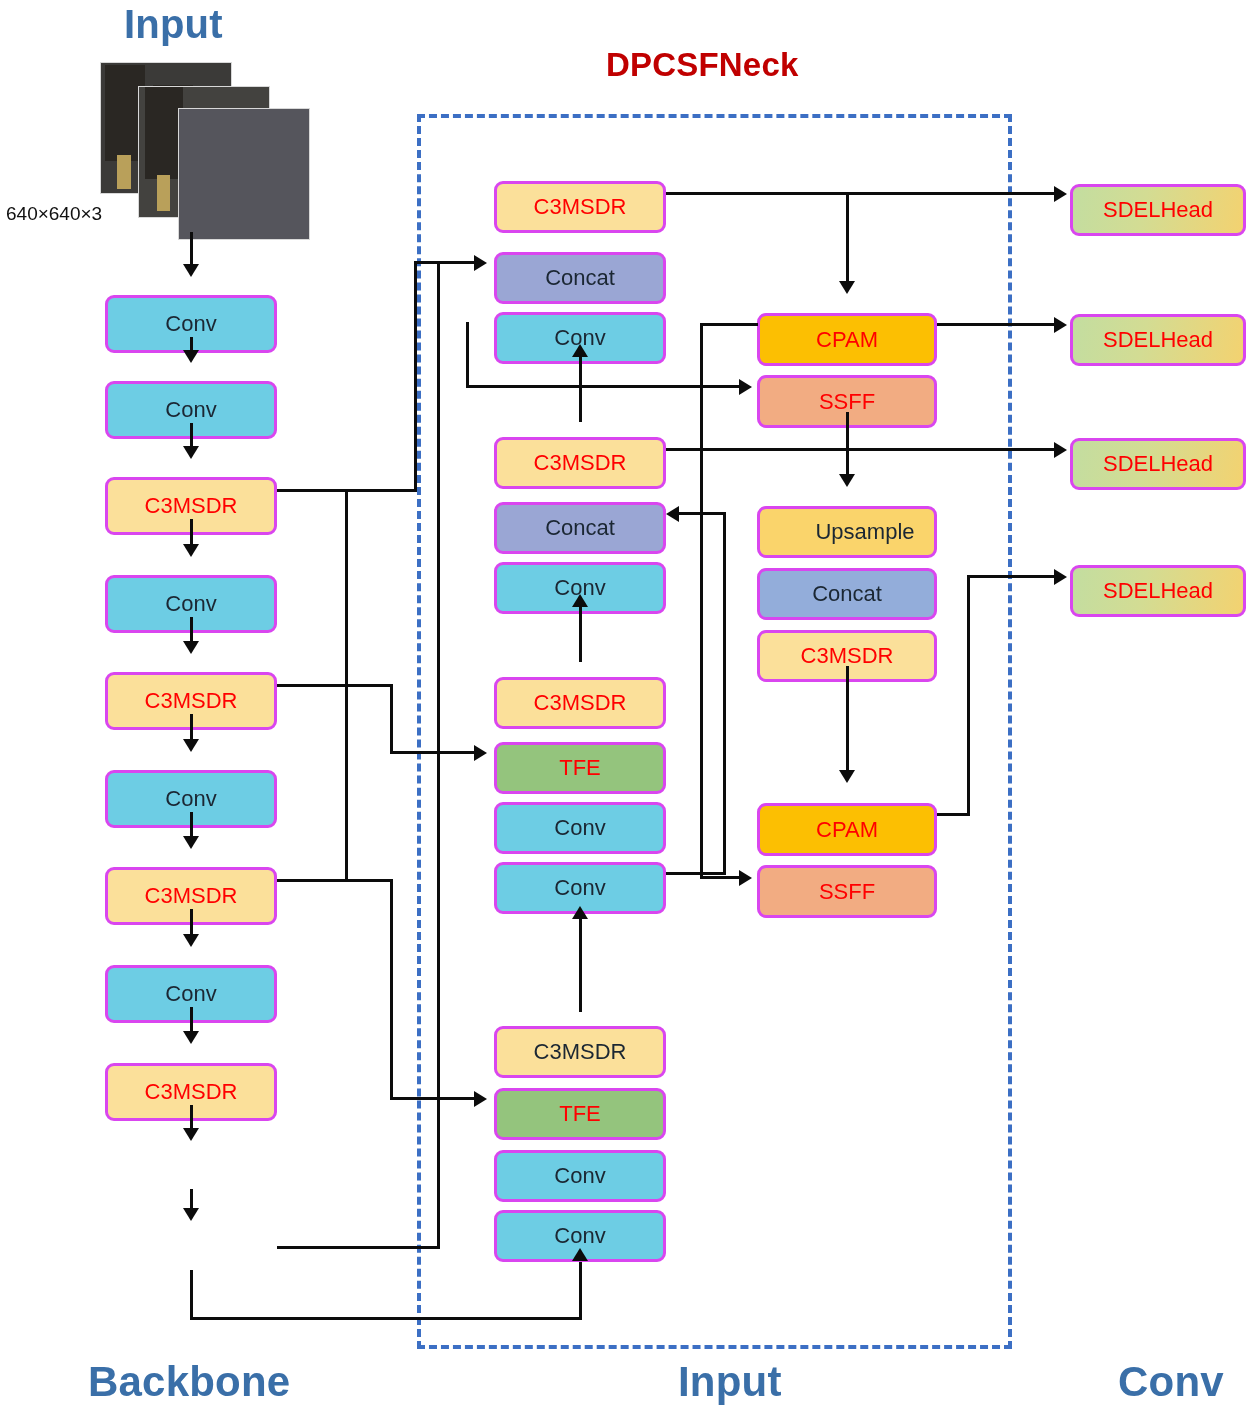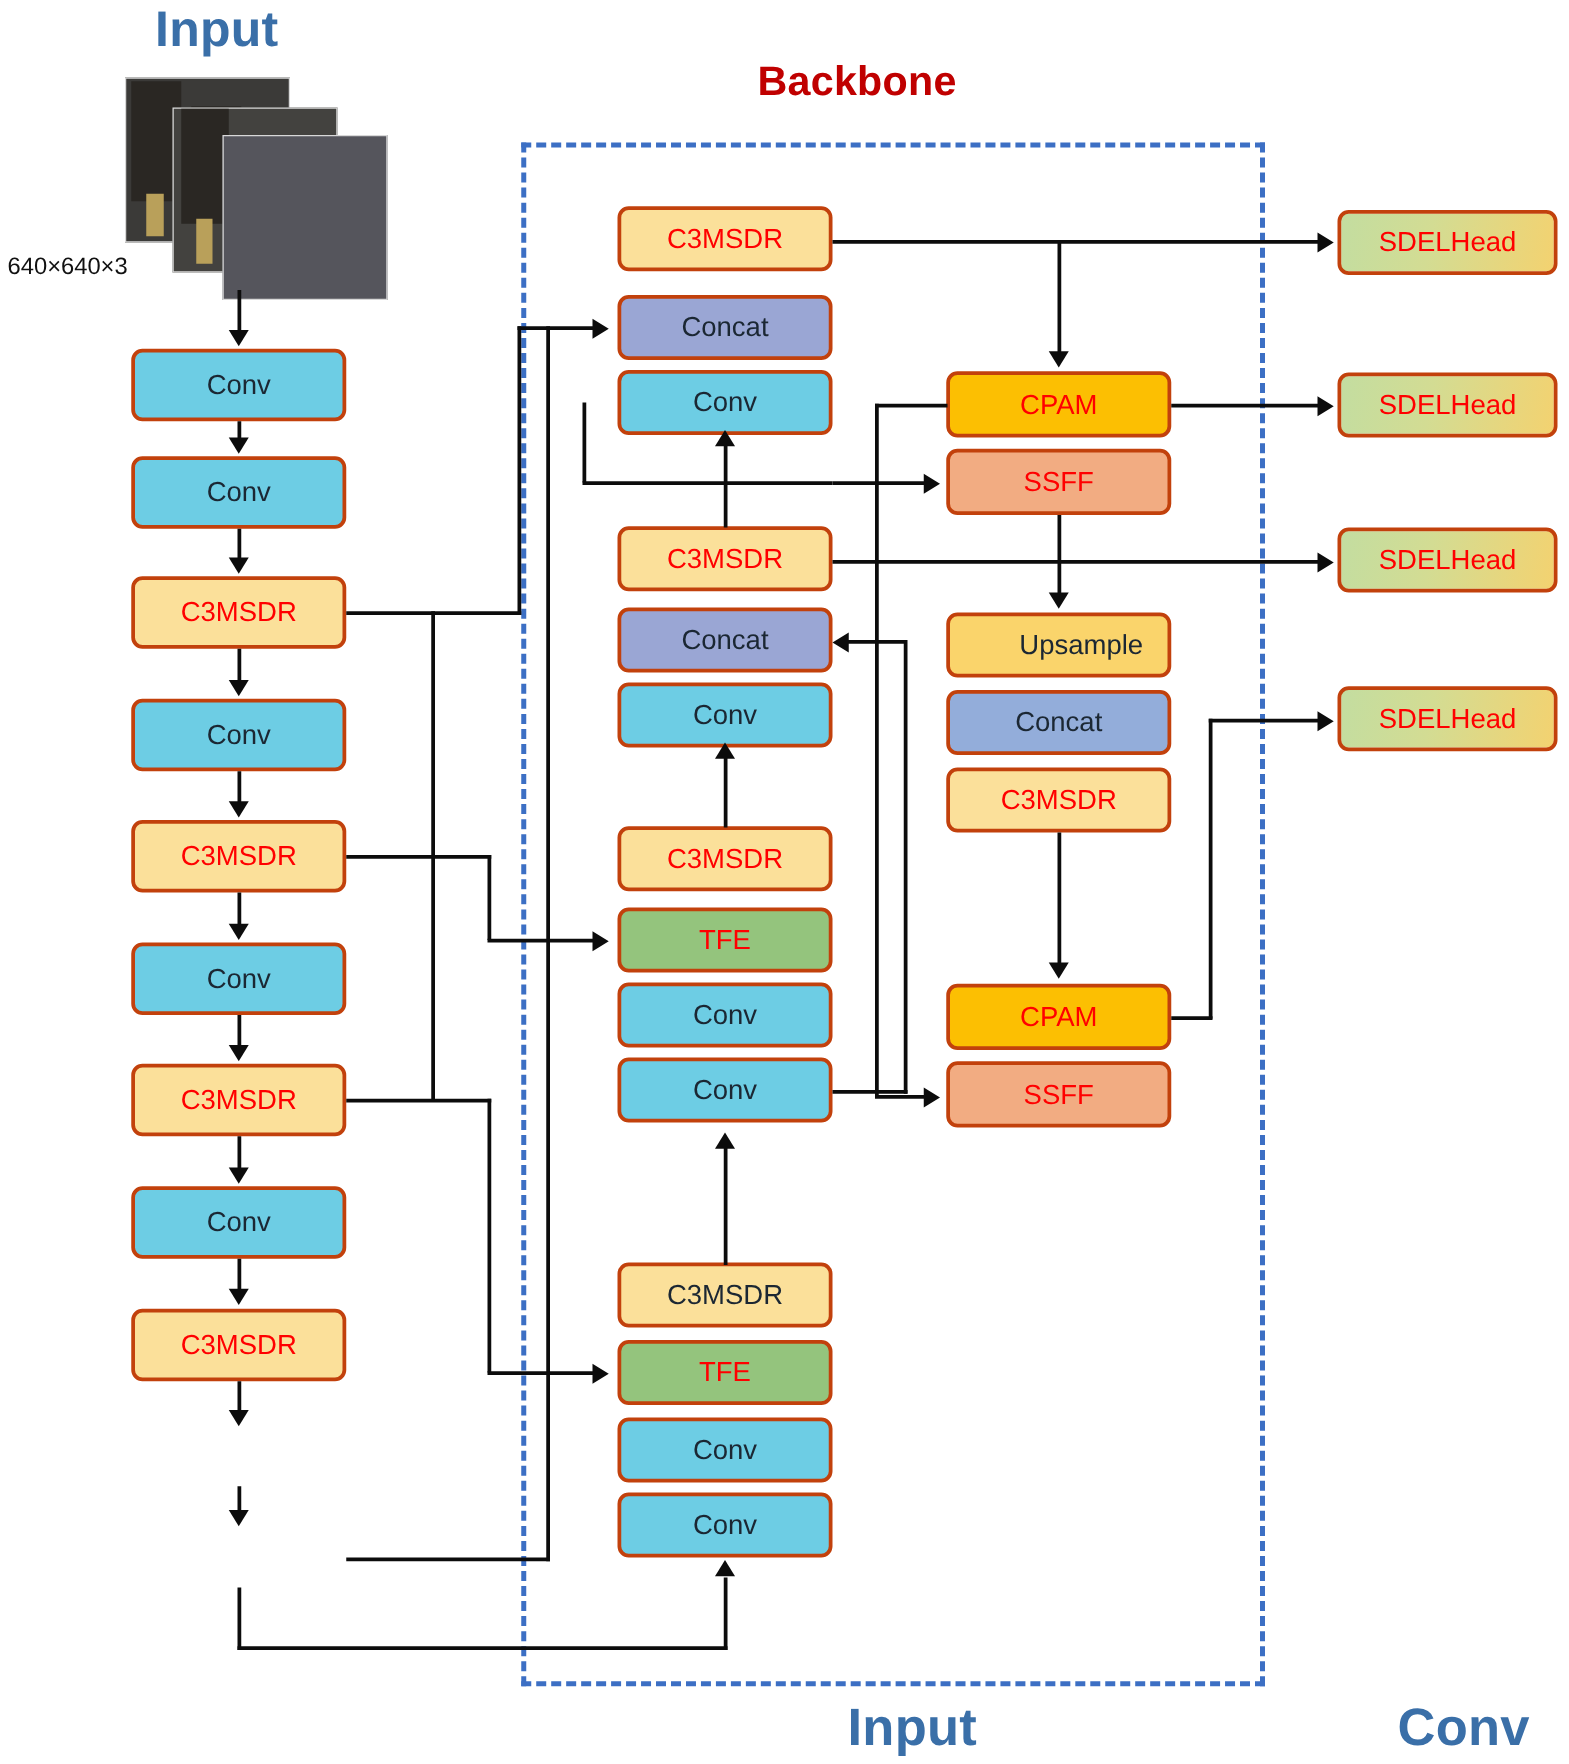--- a/index.html
+++ b/index.html
@@ -3,23 +3,23 @@
 <meta charset="utf-8">
 <style>
   html,body{margin:0;padding:0;background:#ffffff;}
   body{font-family:"Liberation Sans","DejaVu Sans",sans-serif;}
   #canvas{position:relative;width:1255px;height:1411px;background:#fff;overflow:hidden;}
 
   .sec-title{position:absolute;font-weight:bold;color:#3a6fa8;letter-spacing:.2px;
              white-space:nowrap;}
   .sec-title.red{color:#c00000;}
 
-  .blk{position:absolute;box-sizing:border-box;border:3px solid #c2410c;
+  .blk{position:absolute;box-sizing:border-box;border:3px solid #d946ef;
        border-radius:9px;display:flex;align-items:center;justify-content:center;
-       font-size:22px;color:#1b2733;white-space:nowrap;background:#6dcde4;}
+       font-size:22px;color:#1b2733;white-space:nowrap;background:#6dcde4;margin-top:16px;}
   .blk.red{color:#ff0000;}
   .c-conv{background:#6dcde4;}
   .c-c3{background:#fbe09a;}
   .c-sppf{background:#9fb9e2;}
   .c-c2bra{background:#c5e0b4;}
   .c-concat{background:#9aa6d4;}
   .c-concat2{background:#93adda;}
   .c-tfe{background:#94c47d;}
   .c-up{background:#fad46b;}
   .c-cpam{background:#fcbf02;}
@@ -42,21 +42,22 @@
   #inputimg .ph i{position:absolute;display:block;background:#2a2723;}
   #inputimg .ph u{position:absolute;display:block;background:#b9a05a;}
   .dimlbl{position:absolute;font-size:19px;color:#111;white-space:nowrap;}
 </style>
 </head>
 <body>
 
 <div id="canvas">
 
   <div class="sec-title" style="left:124px;top:2px;font-size:40px;">Input</div>
-  <div class="sec-title red" style="left:606px;top:46px;font-size:33px;">Backbone</div>
+  <div class="sec-title red" style="left:606px;top:46px;font-size:33px;">DPCSFNeck</div>
+  <div class="sec-title" style="left:88px;top:1358px;font-size:42px;">Backbone</div>
   <div class="sec-title" style="left:678px;top:1358px;font-size:42px;">Input</div>
   <div class="sec-title" style="left:1118px;top:1358px;font-size:42px;">Conv</div>
 
   <div id="neckbox" style="left:417px;top:114px;width:595px;height:1235px;"></div>
 
   <div id="inputimg" style="left:100px;top:62px;width:210px;height:170px;">
     <div class="ph" style="left:0px;top:0px;width:130px;height:130px;background:#3b3a38;">
       <i style="left:4px;top:2px;width:40px;height:96px;"></i>
       <i style="left:52px;top:22px;width:40px;height:96px;"></i>
       <u style="left:16px;top:92px;width:14px;height:34px;"></u>

